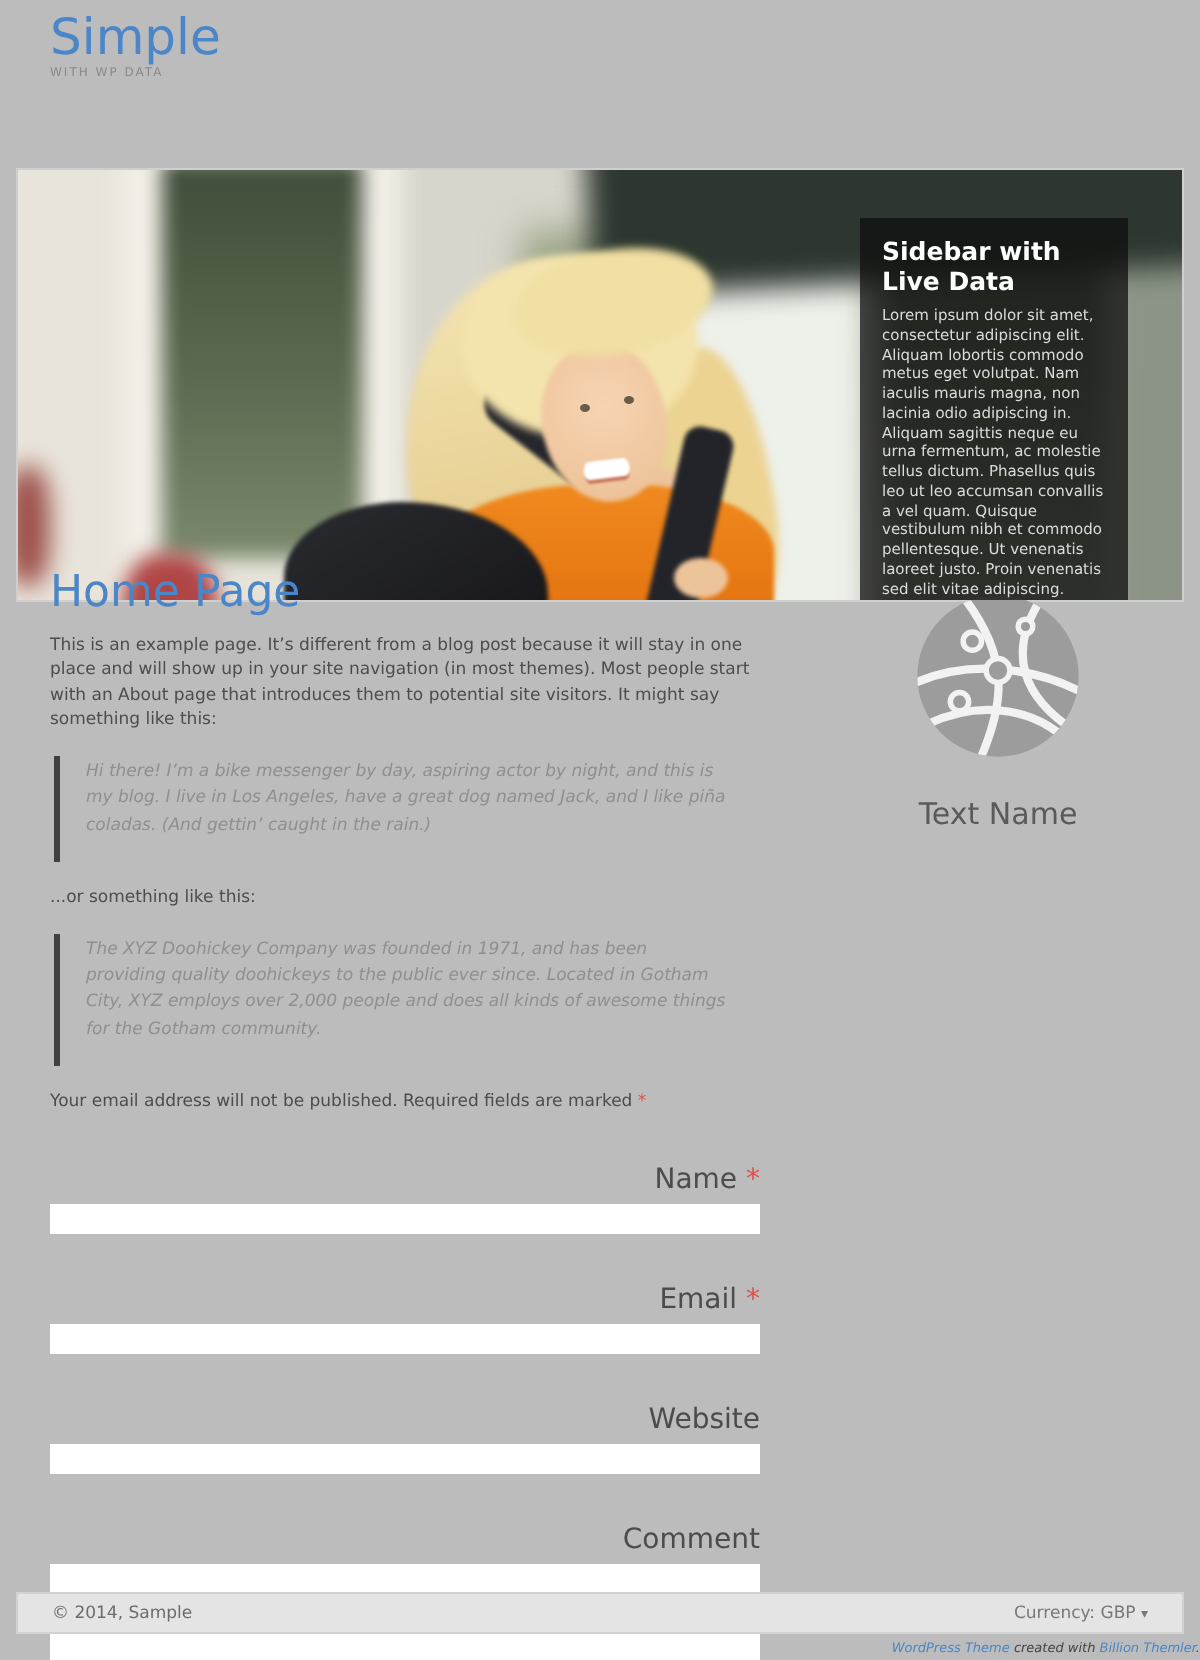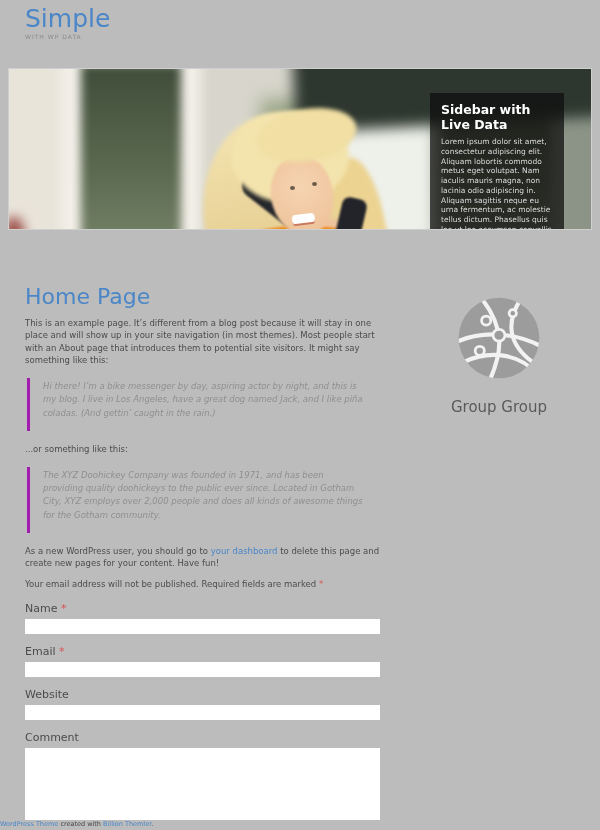--- a/index.html
+++ b/index.html
@@ -9,21 +9,21 @@
   
   .header{position:relative;height:68px;}
   .logo{position:absolute;left:25px;top:6px;}
   .logo-title{font-size:25px;color:#4a86c8;line-height:1.05;}
   .logo-tagline{font-size:6px;color:#8a8a8a;letter-spacing:1px;margin-top:1px;}
   .nav{position:absolute;right:8px;top:12px;white-space:nowrap;}
   .nav a{display:inline-block;font-size:9px;color:#555;padding:7px 8px;text-decoration:none;cursor:pointer;vertical-align:middle;}
   .nav a.active{background:#4d87c7;color:#fff;border-radius:2px;padding:7px 11px;}
 
   
-  .hero{position:relative;margin:0 8px;height:162px;overflow:hidden;background:#d8d6cc;border:1px solid #cfcfcf;box-sizing:border-box;}
+  .hero{position:relative;margin:16px 8px;height:217px;overflow:hidden;background:#d8d6cc;border:1px solid #cfcfcf;box-sizing:border-box;}
   .hero div{position:absolute;}
   .s-wall{left:-15px;top:-15px;width:110px;height:250px;background:#e9e4da;filter:blur(6px);}
   .s-frame1{left:52px;top:-15px;width:140px;height:250px;background:#f2efe8;filter:blur(6px);}
   .s-glass1{left:72px;top:-5px;width:100px;height:205px;background:linear-gradient(180deg,#3f4c39,#5d6b52 55%,#7c8a6e);filter:blur(5px);}
   .s-sill{left:60px;top:195px;width:130px;height:40px;background:#e5e2d8;filter:blur(6px);}
   .s-frame2{left:330px;top:5px;width:105px;height:235px;background:#eef0ea;filter:blur(7px);}
   .s-green2{left:252px;top:30px;width:60px;height:190px;background:#9aa587;filter:blur(9px);}
   .s-glass2{left:428px;top:20px;width:125px;height:220px;background:linear-gradient(180deg,#55624a,#8d977f);filter:blur(8px);}
   .s-wall2{left:545px;top:0;width:60px;height:240px;background:#8b9486;filter:blur(7px);}
   .s-awning{left:285px;top:-25px;width:330px;height:80px;background:#2d372f;filter:blur(7px);transform:rotate(-3deg);}
@@ -46,40 +46,40 @@
   .hero-overlay{position:absolute;left:421px;top:24px;width:134px;min-height:164px;background:rgba(14,14,14,0.74);color:#fff;padding:9px 11px;box-sizing:border-box;z-index:5;}
   .hero-overlay h3{margin:0 0 5px;font-size:12.5px;font-weight:bold;color:#fff;}
   .hero-overlay p{margin:0;font-size:7.5px;line-height:1.3;color:#dcdcdc;}
 
   
   .content{position:absolute;top:276px;left:0;right:0;padding:0 25px;display:flex;}
   .col-main{width:355px;}
   .col-side{width:152px;margin-left:auto;text-align:center;padding-top:18px;}
   h1.page-title{margin:8px 0 8px;font-size:22px;font-weight:normal;color:#4a86c8;}
   .col-main p{margin:0 0 9px;font-size:8.5px;line-height:1.45;color:#4c4c4c;}
-  blockquote{margin:12px 8px 12px 2px;padding:2px 8px 2px 13px;border-left:3px solid #a21caf;font-style:italic;}
+  blockquote{margin:12px 8px 12px 2px;padding:2px 8px 2px 13px;border-left:3px solid #404040;font-style:italic;}
   blockquote p{color:#8f8f8f !important;line-height:1.55 !important;}
   a.link{color:#4a86c8;text-decoration:none;cursor:pointer;}
   .globe-wrap{display:inline-block;width:88px;height:88px;}
   .col-side h3{margin:12px 0 5px;font-size:15px;font-weight:normal;color:#5a5a5a;}
   .col-side p{margin:0;font-size:8.5px;line-height:1.4;color:#6b6b6b;}
 
   
   .reply h2{margin:20px 0 6px;font-size:21px;font-weight:normal;color:#565656;}
   .note{font-size:8.5px;color:#4c4c4c;}
   .req{color:#d9534f;}
-  .field-label{display:block;margin:11px 0 4px;font-size:11px;color:#4c4c4c;}
+  .field-label{display:block;margin:25px 0 4px;font-size:14px;color:#4c4c4c;text-align:right;}
   .reply input{display:block;width:100%;height:15px;border:none;background:#fff;box-sizing:border-box;font-size:9px;padding:0 4px;}
   .reply textarea{display:block;width:100%;height:72px;border:none;background:#fff;box-sizing:border-box;resize:none;font-size:9px;padding:2px 4px;}
 
   
   .footer{position:absolute;left:8px;right:8px;top:796px;height:21px;background:#e4e4e4;border:1px solid #d2d2d2;box-sizing:border-box;display:flex;justify-content:space-between;align-items:center;padding:0 17px;font-size:8.5px;color:#6b6b6b;}
   .currency{cursor:pointer;color:#777;}
   .caret{font-size:7px;color:#777;}
-  .credits{position:absolute;top:820px;left:0;width:100%;text-align:left;font-size:6.5px;color:#444;}
+  .credits{position:absolute;top:820px;left:0;width:100%;text-align:right;font-size:6.5px;color:#444;font-style:italic;}
   .credits a{color:#4a86c8;text-decoration:none;cursor:pointer;}
 </style>
 </head>
 <body>
 
 <div class="page">
 
   <div class="header">
     <div class="logo">
       <div class="logo-title">Simple</div>
@@ -123,21 +123,20 @@
     <main class="col-main">
       <h1 class="page-title">Home Page</h1>
       <p>This is an example page. It’s different from a blog post because it will stay in one place and will show up in your site navigation (in most themes). Most people start with an About page that introduces them to potential site visitors. It might say something like this:</p>
       <blockquote>
         <p>Hi there! I’m a bike messenger by day, aspiring actor by night, and this is my blog. I live in Los Angeles, have a great dog named Jack, and I like piña coladas. (And gettin’ caught in the rain.)</p>
       </blockquote>
       <p>...or something like this:</p>
       <blockquote>
         <p>The XYZ Doohickey Company was founded in 1971, and has been providing quality doohickeys to the public ever since. Located in Gotham City, XYZ employs over 2,000 people and does all kinds of awesome things for the Gotham community.</p>
       </blockquote>
-      <p><span>As a new WordPress user, you should go to </span><a class="link">your dashboard</a><span> to delete this page and create new pages for your content. Have fun!</span></p>
 
       <section class="reply">
         <p class="note"><span>Your email address will not be published. Required fields are marked </span><span class="req">*</span></p>
 
         <label class="field-label"><span>Name</span> <span class="req">*</span></label>
         <input type="text" value="" style="">
 
         <label class="field-label"><span>Email</span> <span class="req">*</span></label>
         <input type="text" value="" style="">
 
@@ -166,22 +165,26 @@
             <path d="M10 74 C 40 60, 72 66, 90 88"></path>
           </g>
           <g fill="#9c9c9c" stroke="#f2f2f2" stroke-width="3">
             <circle cx="34" cy="29" r="5"></circle>
             <circle cx="48" cy="45" r="6.5"></circle>
             <circle cx="27" cy="62" r="5"></circle>
             <circle cx="63" cy="21" r="4"></circle>
           </g>
         </svg>
       </span>
-      <h3>Group Group</h3>
+      <h3>Text Name</h3>
     </aside>
   </div>
 
+  <footer class="footer">
+    <div>© 2014, Sample</div>
+    <div class="currency"><span>Currency: GBP</span> <span class="caret">▾</span></div>
+  </footer>
 
   <div class="credits">
     <a>WordPress Theme</a><span> created with </span><a>Billion Themler</a><span>.</span>
   </div>
 
 </div>
 
 </body></html>

